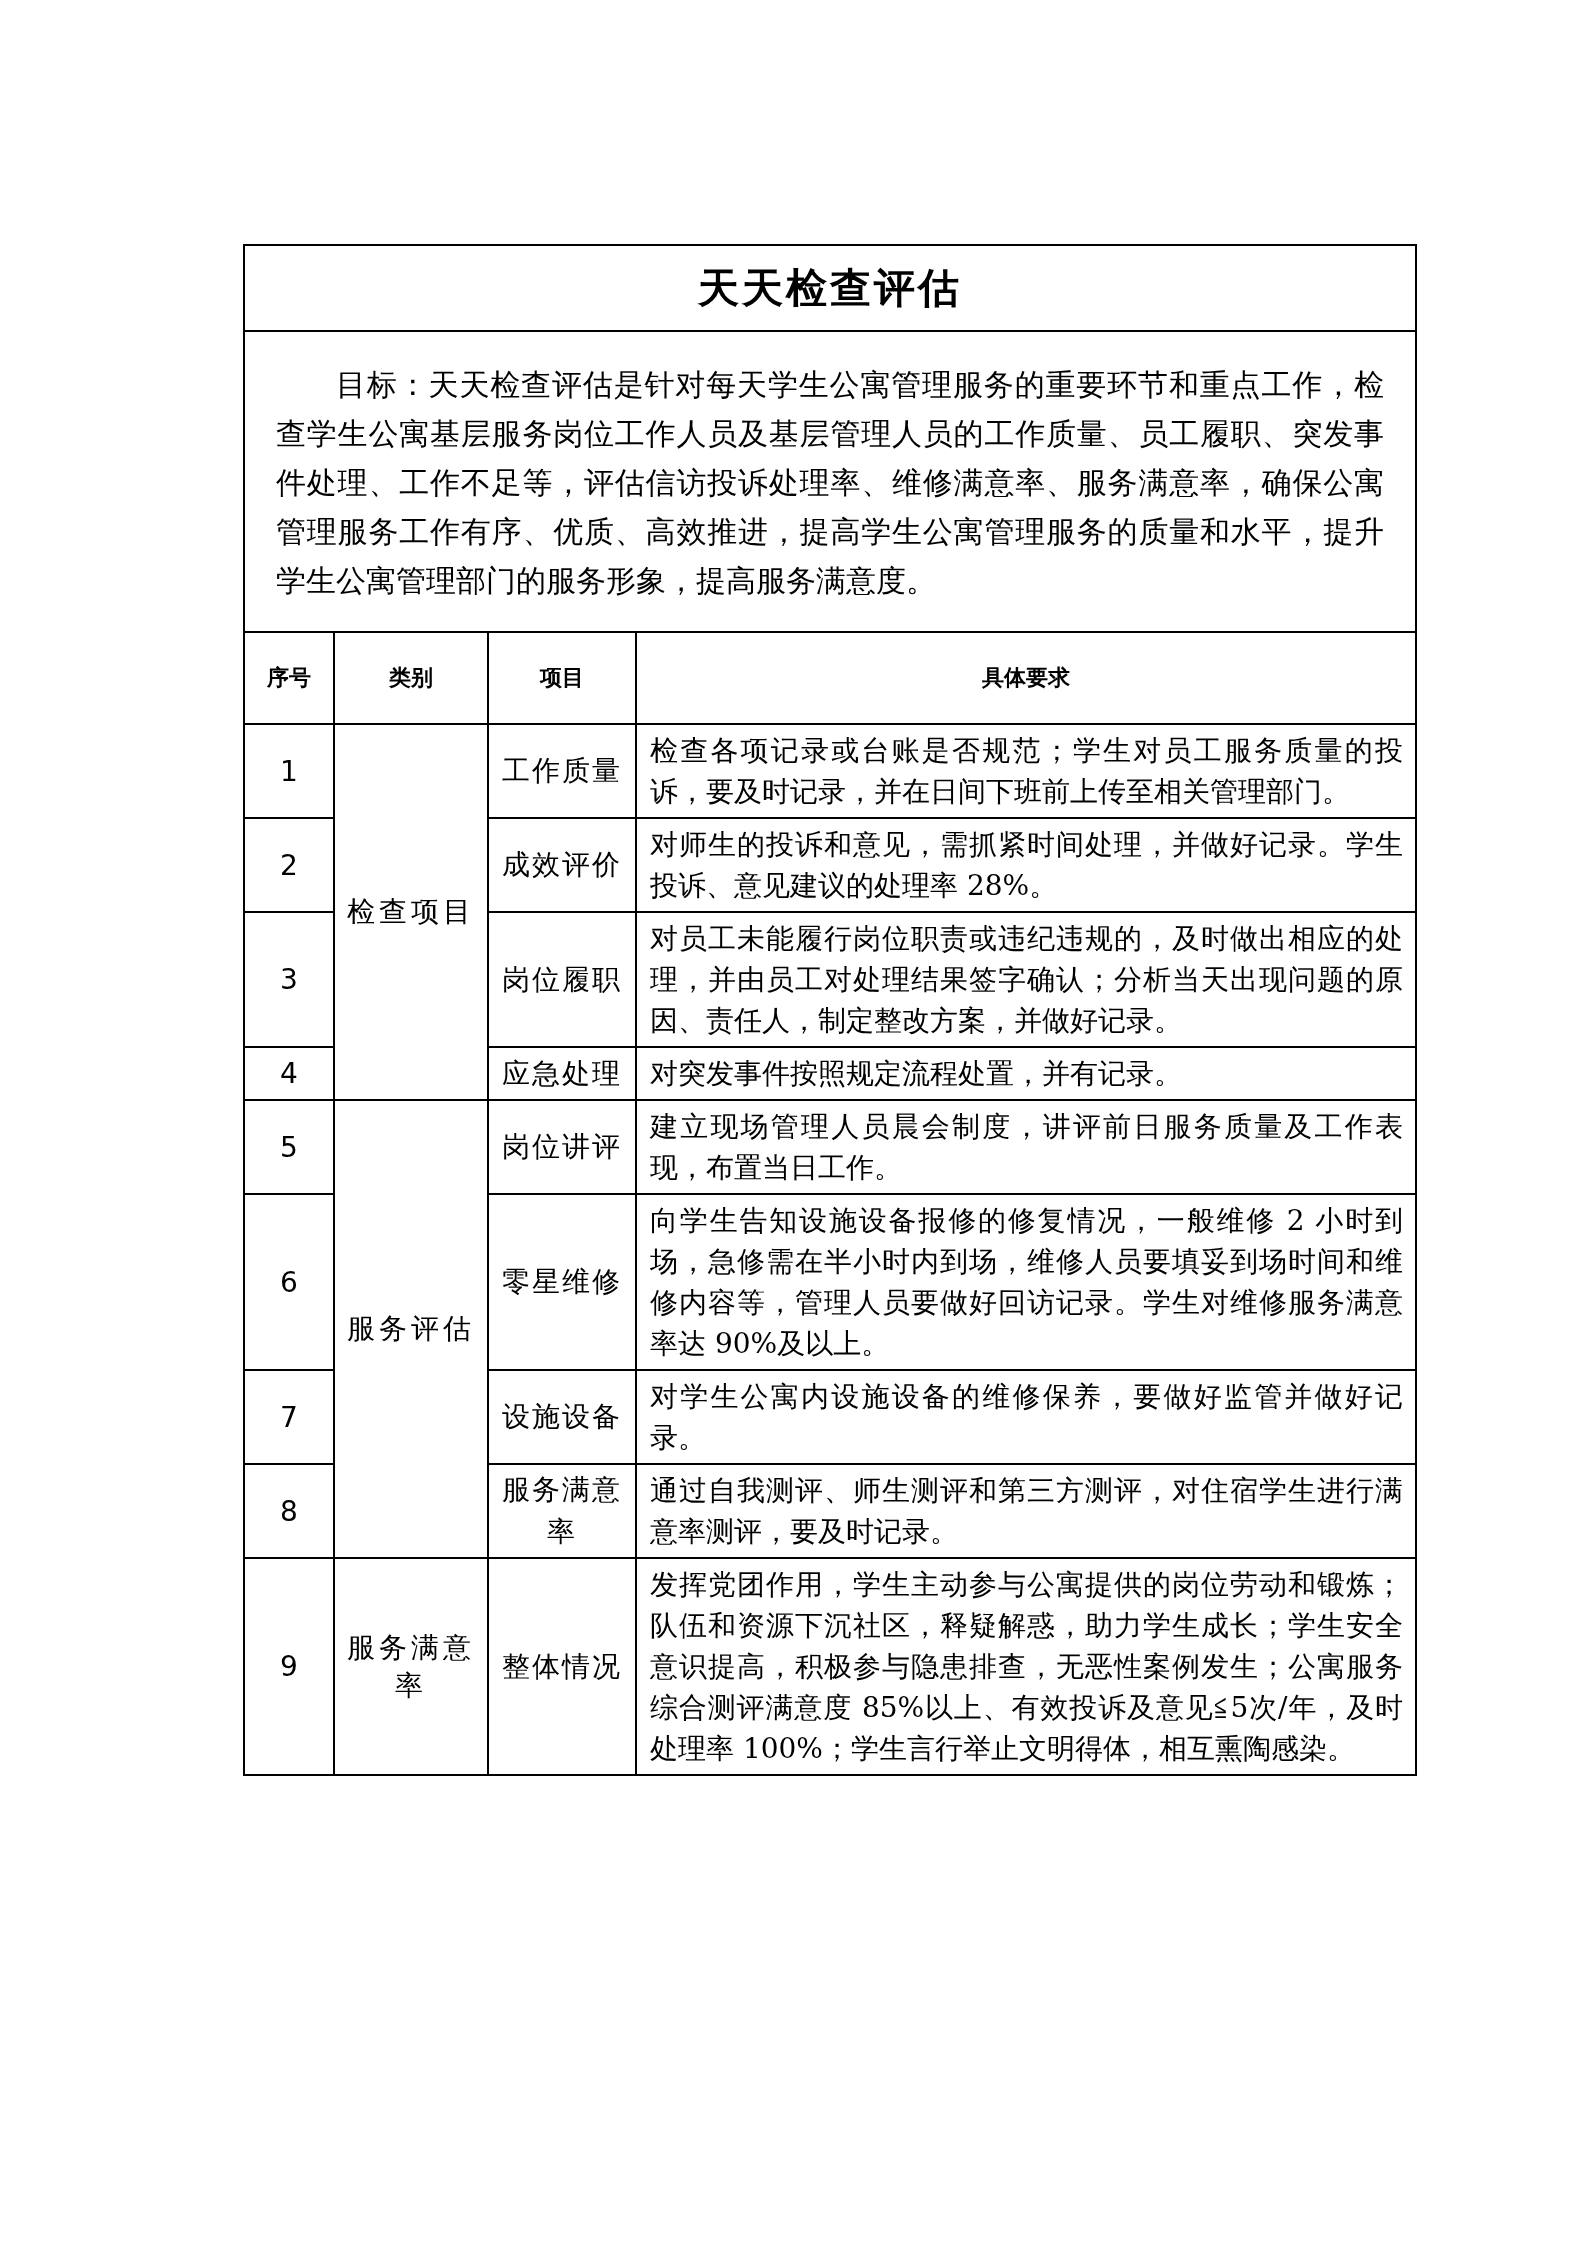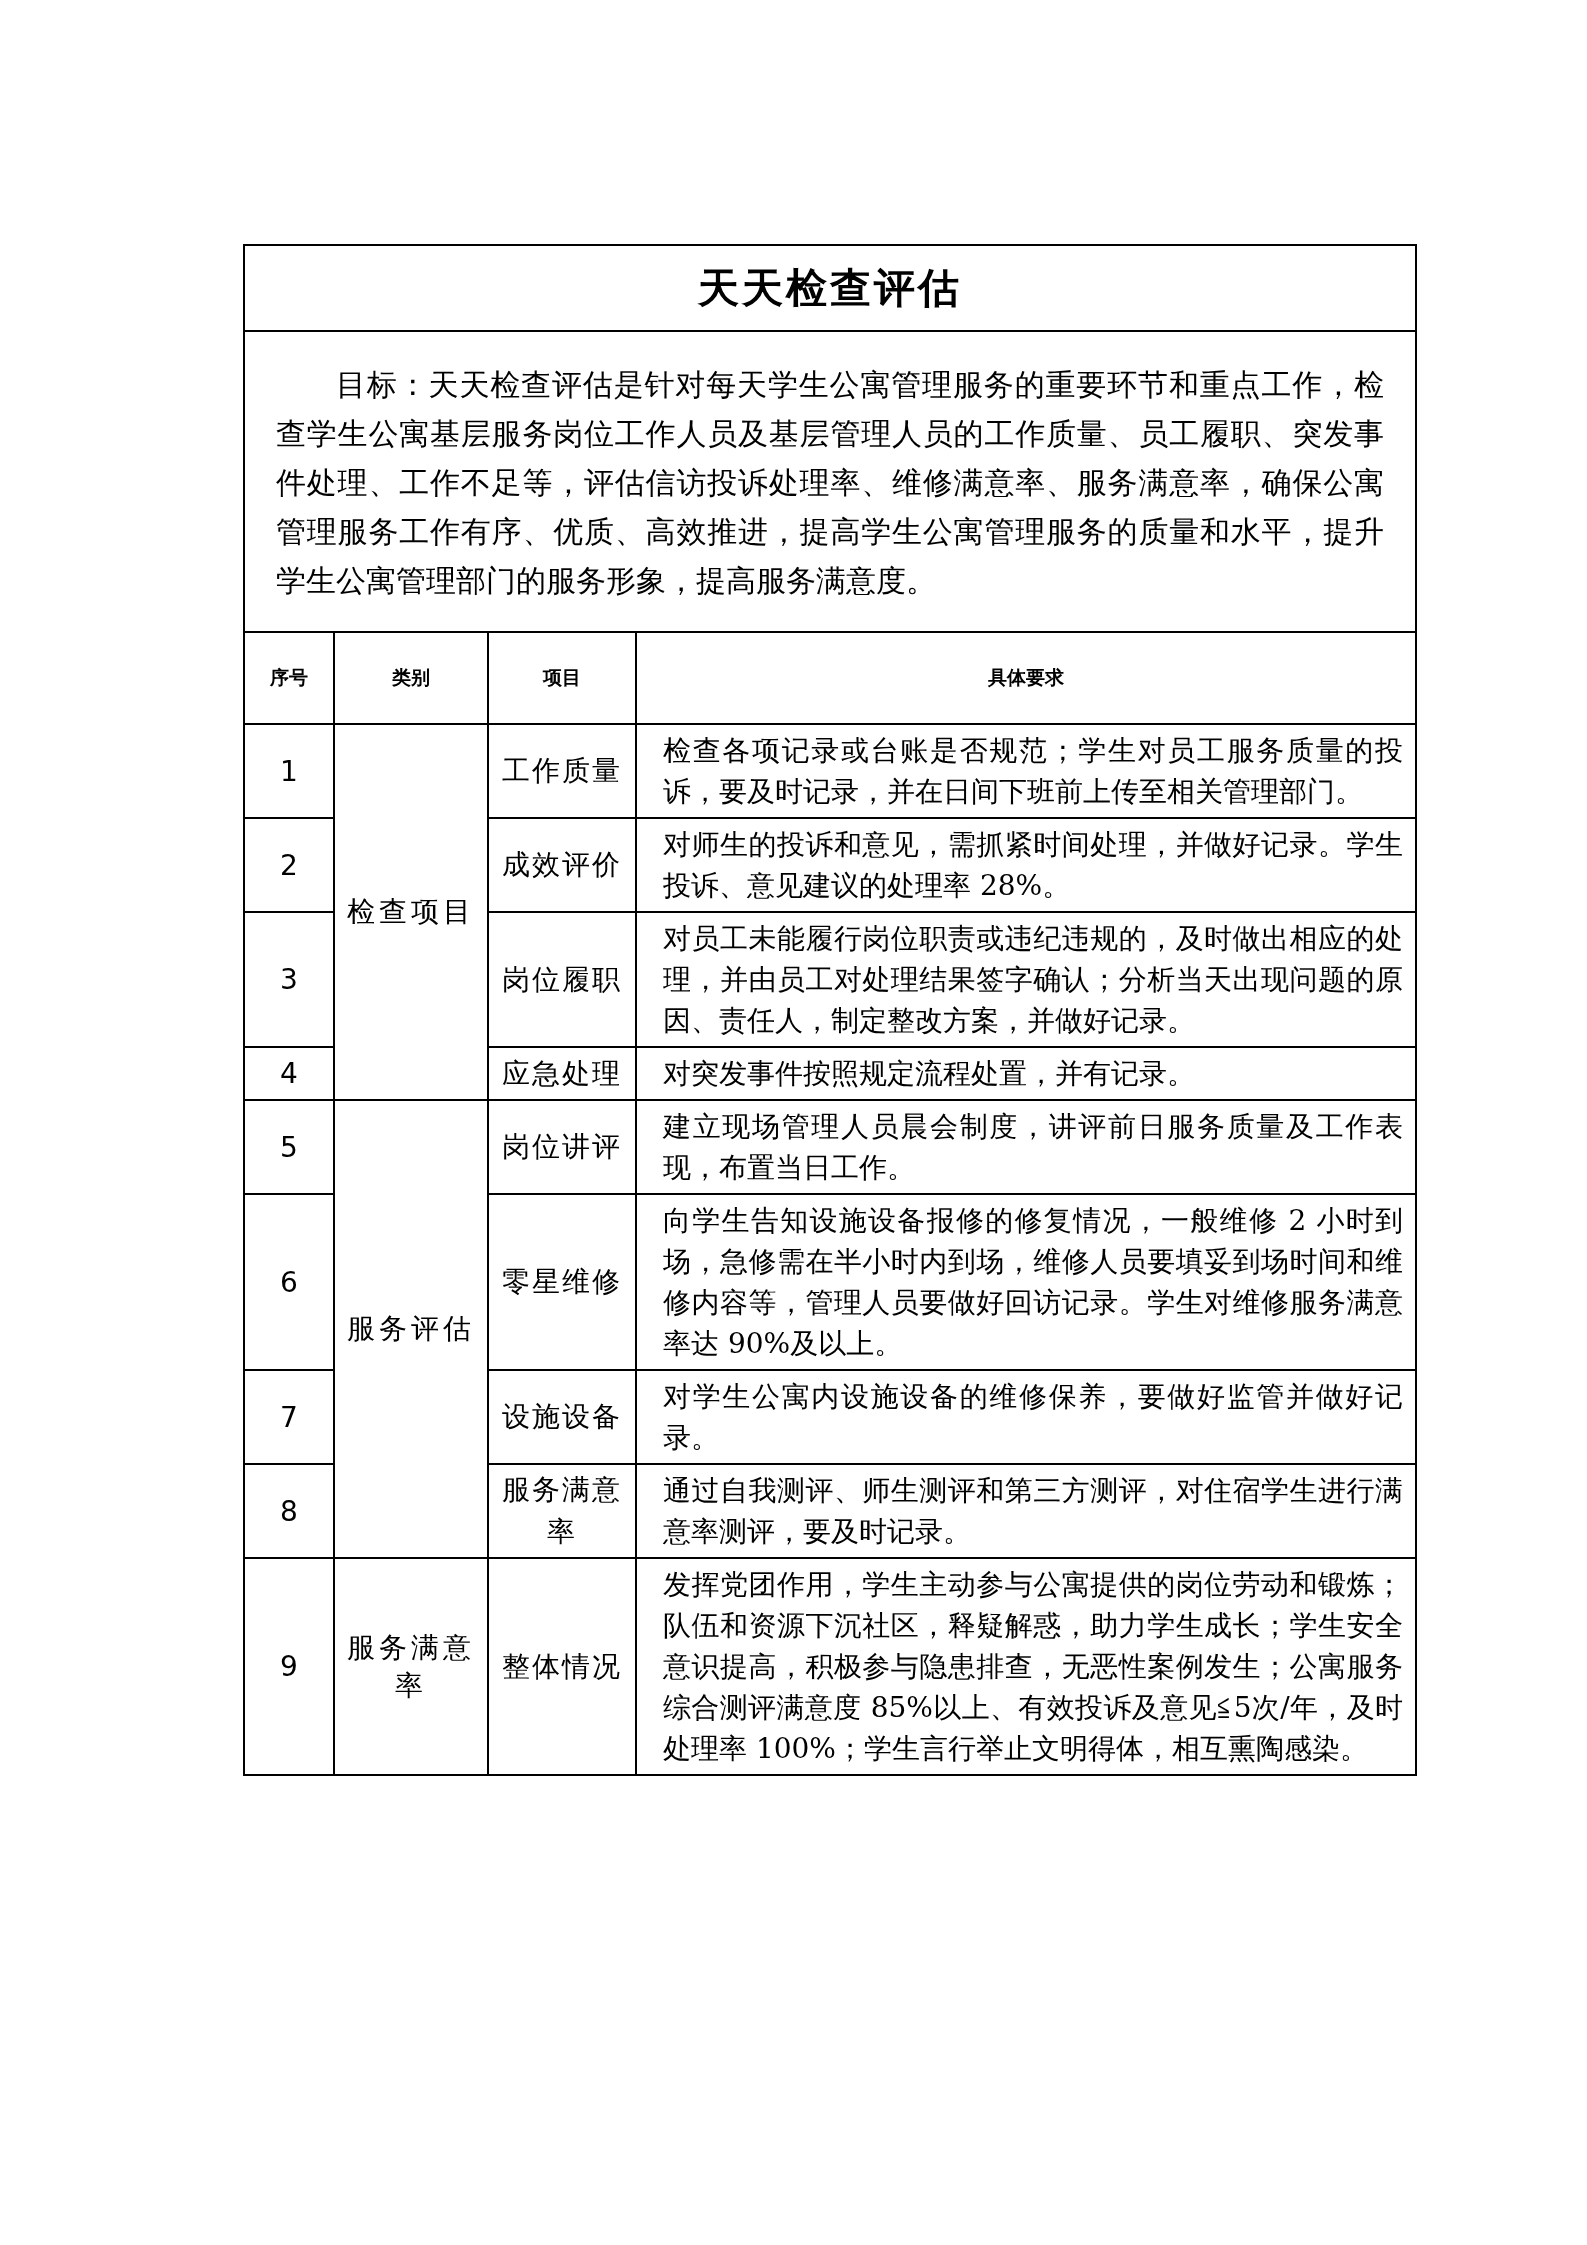--- a/index.html
+++ b/index.html
@@ -47,21 +47,21 @@
     line-height:49px;
     text-align:justify;
     vertical-align:top;
   }
   .objective-cell p{
     margin:16px;
     text-indent:2em;
   }
   .header-row th{
     height:92px;
-    font-size:19px;
+    font-size:22px;
     font-weight:700;
     text-align:center;
     vertical-align:middle;
   }
   .no-cell{
     text-align:center;
     vertical-align:middle;
     font-family:"DejaVu Sans","Liberation Sans",sans-serif;
     font-size:28px;
     padding:4px 2px;
@@ -79,21 +79,21 @@
     font-size:28px;
     line-height:42px;
     padding:4px 0;
     letter-spacing:2px;
   }
   .req-cell{
     font-size:28px;
     line-height:41px;
     text-align:justify;
     vertical-align:middle;
-    padding:5px 12px 5px 26px;
+    padding:5px 12px 5px 13px;
   }
 </style>
 </head>
 <body>
 
 <div class="doc">
   <table class="doc-table">
     <colgroup>
       <col class="c-no">
         <col class="c-cat">

